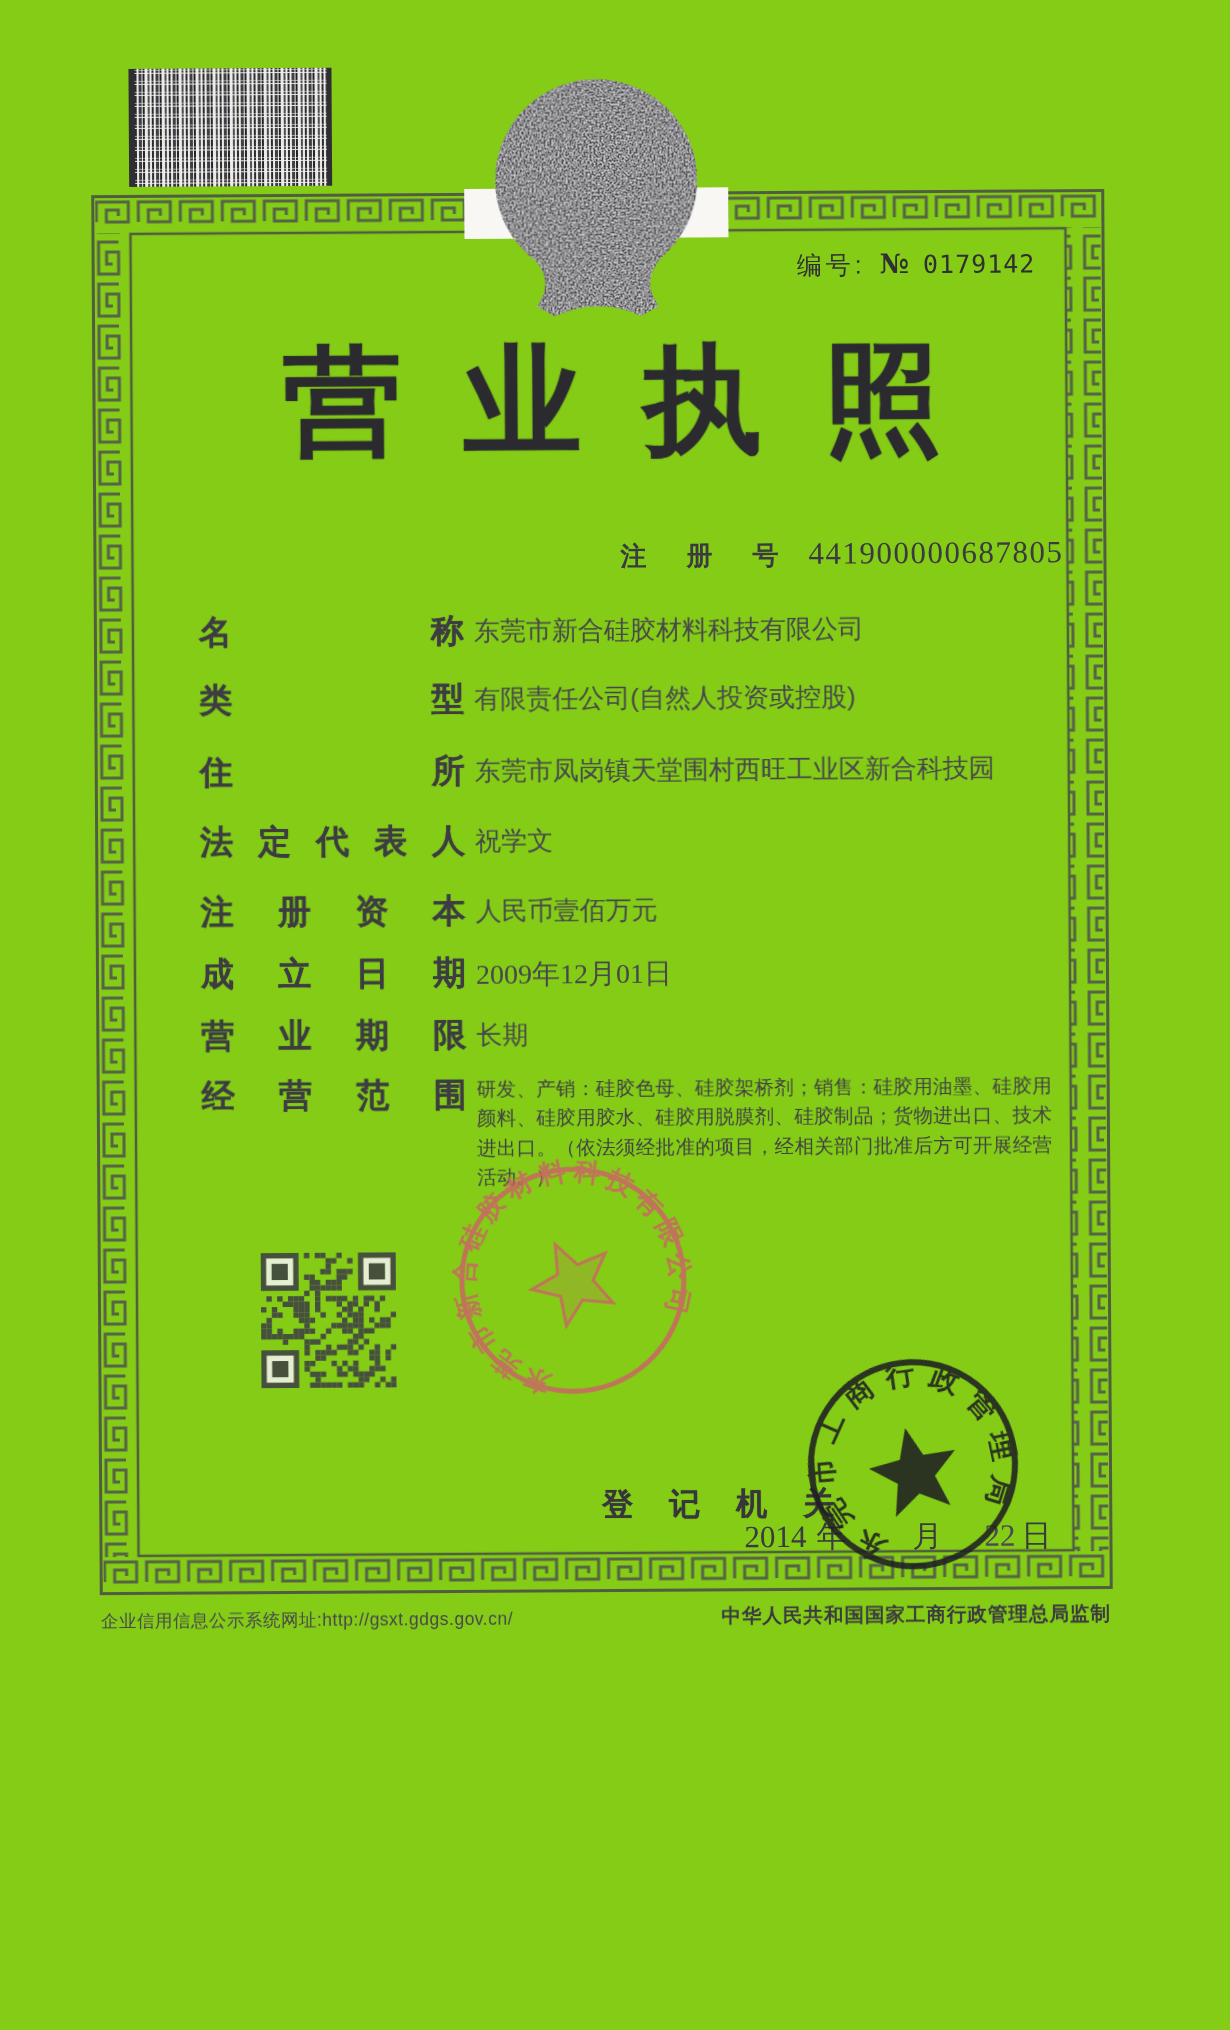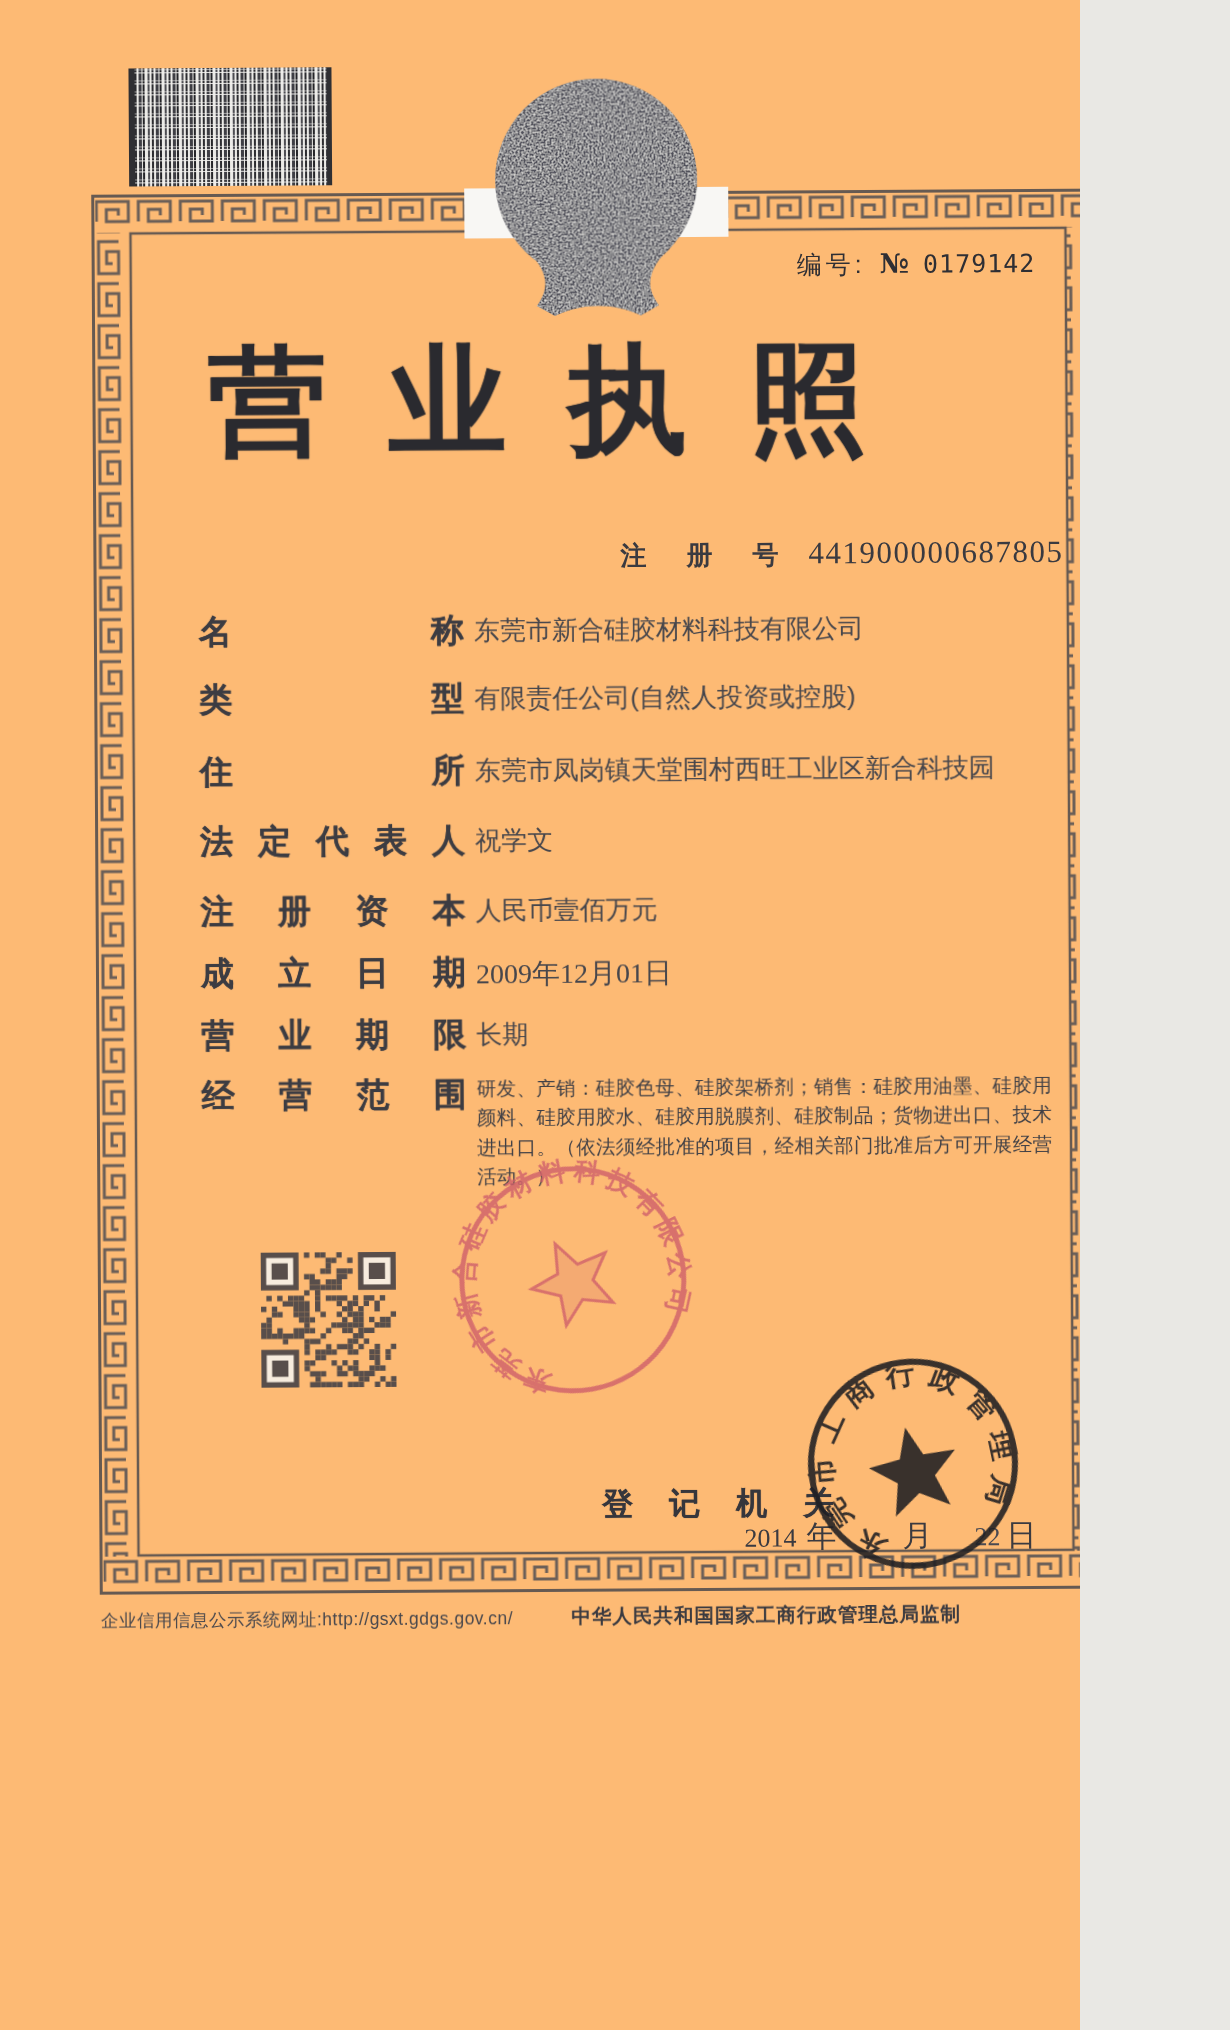--- a/index.html
+++ b/index.html
@@ -1,17 +1,17 @@
 <!DOCTYPE html>
 <html><head>
 <meta charset="utf-8">
 <style>
   html,body{margin:0;padding:0;background:#e9e8e4;}
   .sheet{
-    position:relative;width:1080px;height:2030px;background:#fdba74;
+    position:relative;width:1230px;height:2030px;background:#84cc16;
     overflow:hidden;font-family:"Liberation Sans",sans-serif;color:#3e3e44;
   }
   .tilt{position:absolute;inset:0;transform:rotate(-0.35deg);transform-origin:50% 40%;}
 
   
   .barcode{
     position:absolute;left:133px;top:66px;width:192px;height:118px;
     border-left:6px solid #2b2b2f;border-right:5px solid #2b2b2f;
     background:
       repeating-linear-gradient(0deg, rgba(248,247,244,0) 0 3px, rgba(248,247,244,.9) 3px 4px, rgba(248,247,244,0) 4px 6px, rgba(248,247,244,.55) 6px 7px, rgba(248,247,244,0) 7px 11px),
@@ -56,21 +56,21 @@
   
   .qr{position:absolute;left:255px;top:1248px;width:142px;height:142px;opacity:.85;filter:blur(.3px);}
 
   
   .seal-red{position:absolute;left:448px;top:1158px;width:244px;height:244px;transform:rotate(-26deg);opacity:.8;filter:blur(.4px);}
 
   
   .registrar{position:absolute;left:598px;top:1484px;width:232px;font-size:31px;font-weight:600;
              text-align:justify;text-align-last:justify;color:#36363c;text-shadow:0 0 .8px #36363c;}
   .issue-date{position:absolute;left:740px;top:1518px;display:flex;align-items:baseline;font-size:30px;color:#3a3a40;}
-  .issue-date .num{font-family:"Liberation Serif",serif;font-size:26px;}
+  .issue-date .num{font-family:"Liberation Serif",serif;font-size:31px;}
   .issue-date .u-year{margin-left:10px;}
   .issue-date .u-month{margin-left:66px;}
   .issue-date .d-day{margin-left:42px;color:#4a4a52;text-align:right;}
   .issue-date .u-day{margin-left:6px;}
 
   
   .seal-black{position:absolute;left:793px;top:1350px;width:232px;height:232px;transform:rotate(-12deg);opacity:.88;filter:blur(.35px);}
 
   
   .footer-left{position:absolute;left:96px;top:1606px;font-size:17.5px;color:#46464c;letter-spacing:.5px;filter:blur(.2px);}

